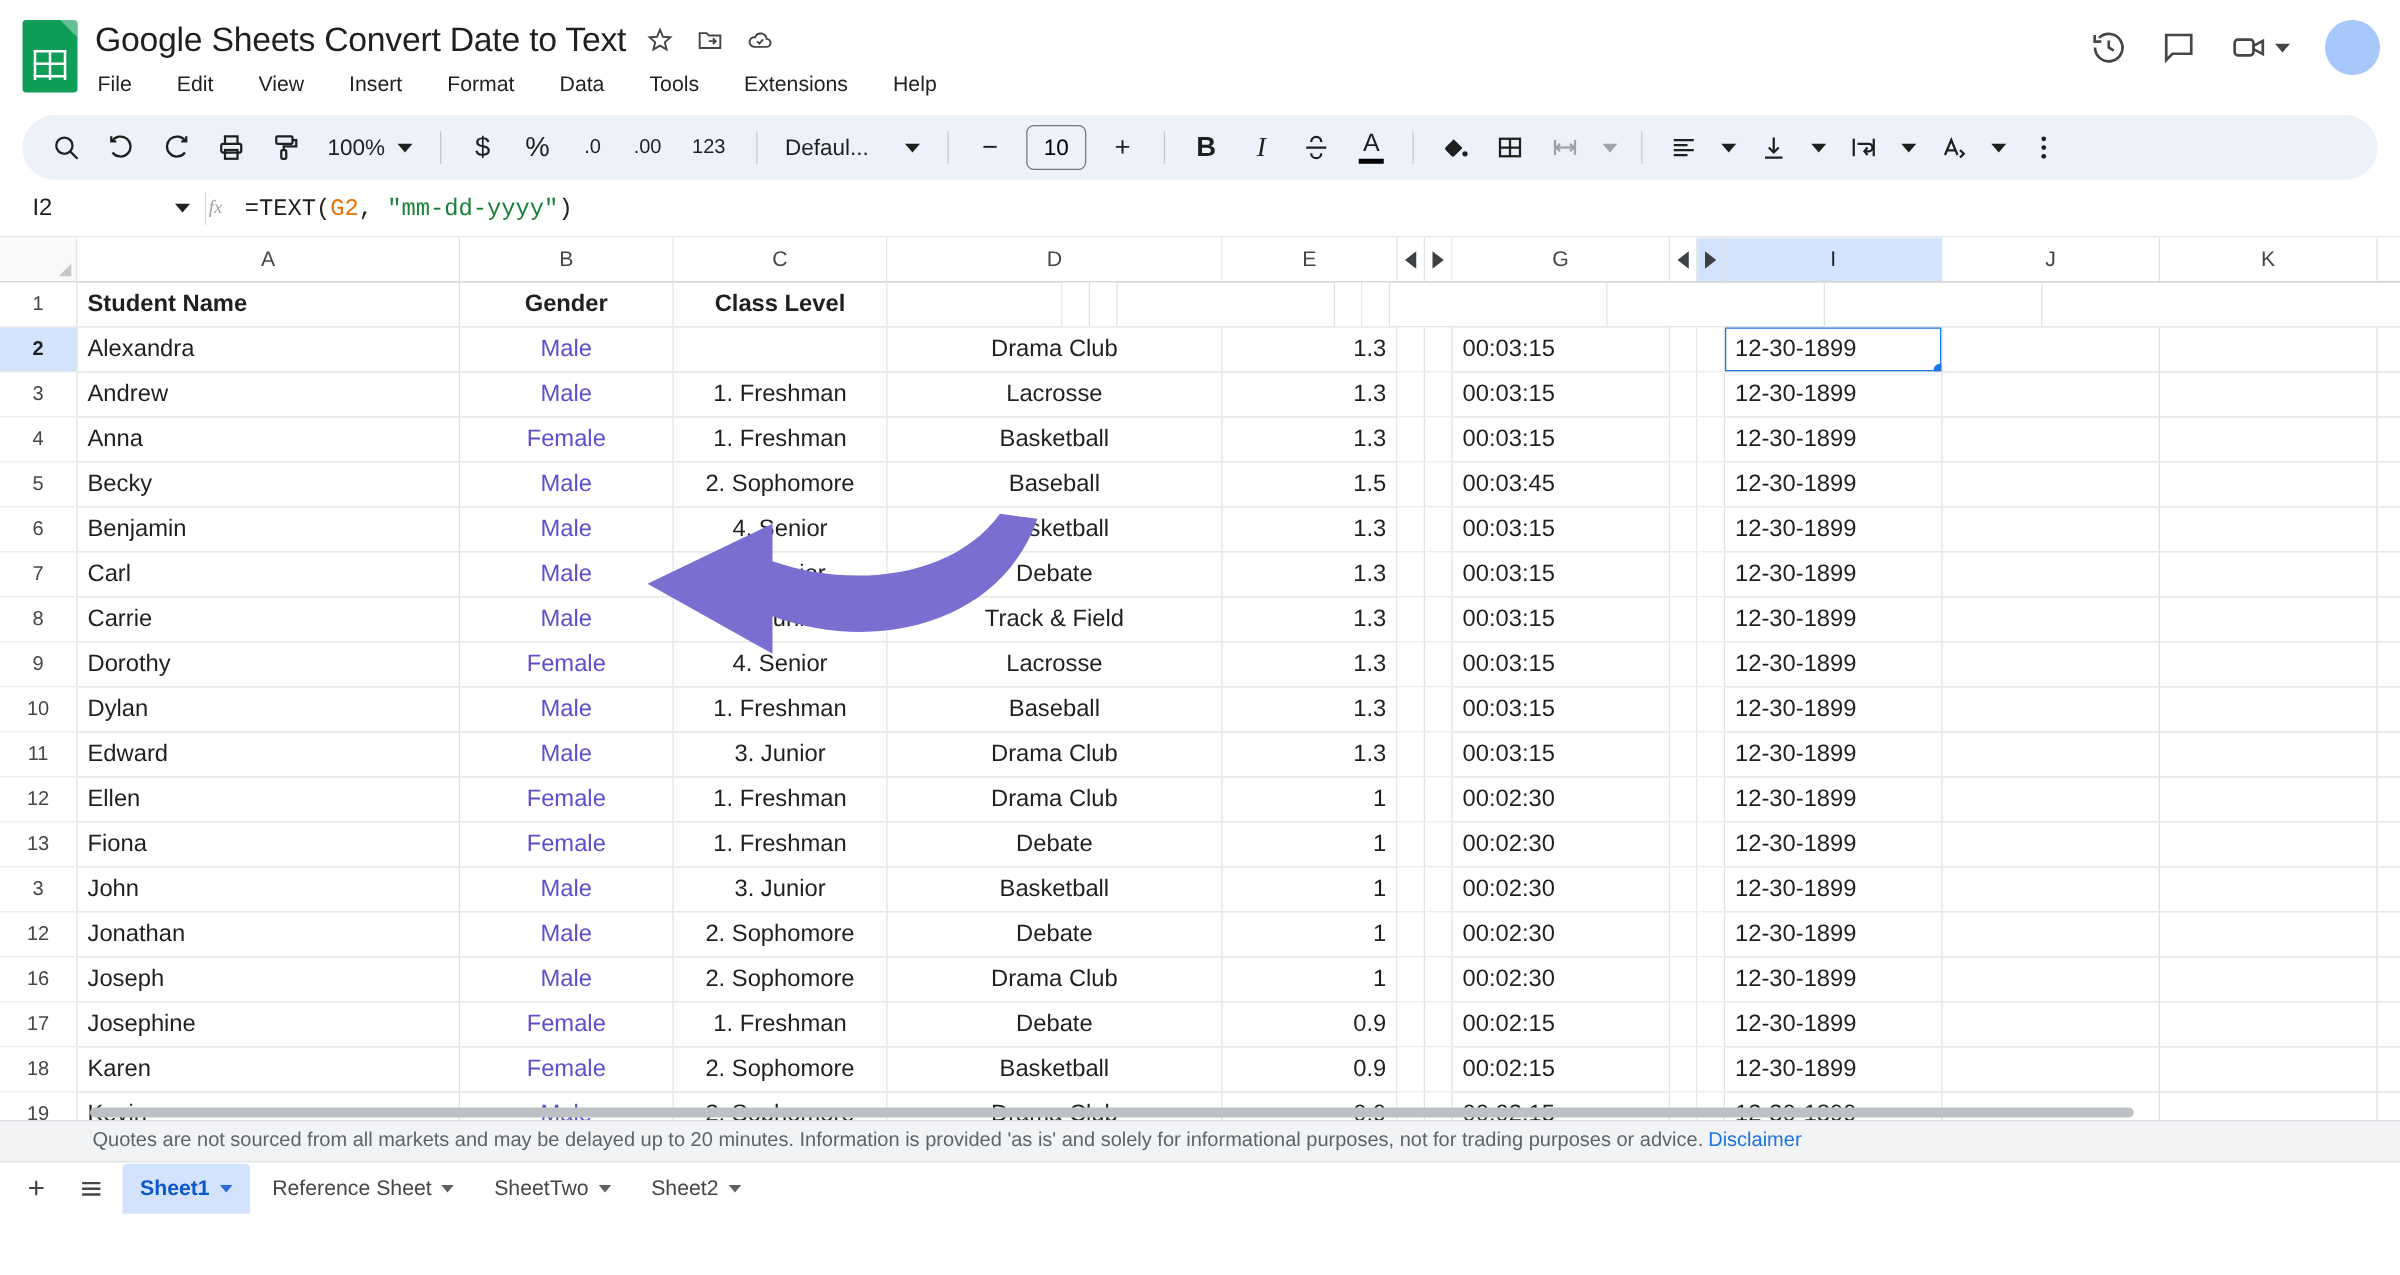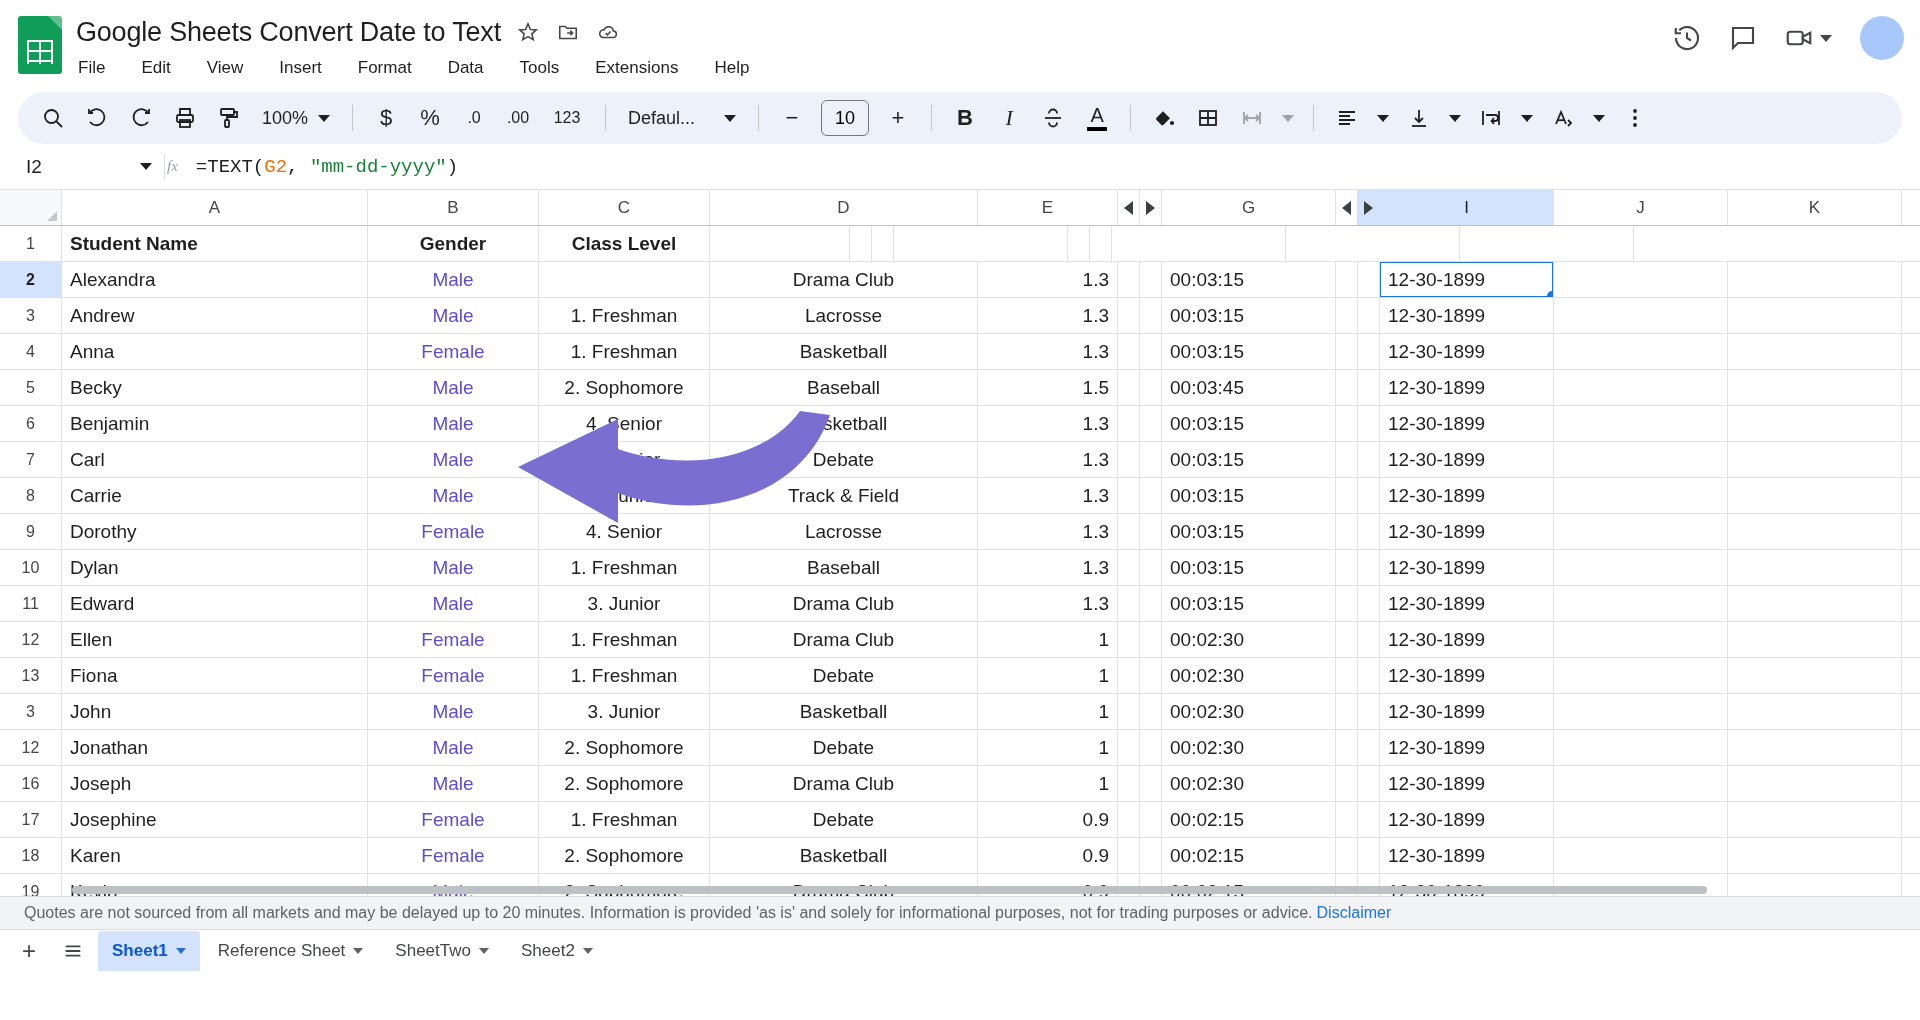--- a/index.html
+++ b/index.html
@@ -104,21 +104,21 @@
   .selcell { position: relative; }
   .selbox { position:absolute; border: 2px solid #1a73e8; left:-1px; top:-1px; right:-1px; bottom:-1px; pointer-events:none;}
   .fillh { position:absolute; right:-5px; bottom:-5px; width:10px; height:10px; border-radius:50%; background:#1a73e8;}
 
   .scroll-h { position:absolute; left: 62px; right: 0; bottom: 0; height: 12px; display:flex; align-items:center;}
   .scroll-thumb { height:8px; background:#bdc1c6; border-radius:4px; width: 1635px; margin-left: 10px;}
 
   
   .disclaimer {
     height: 34px; background:#f1f3f4; border-top:1px solid #dadce0; border-bottom:1px solid #dadce0;
-    display:flex; align-items:center; padding: 0 24px; font-size: 16px; color:#5f6368;
+    display:flex; align-items:center; padding: 0 74px; font-size: 16px; color:#5f6368;
   }
   .disclaimer a { color:#1a73e8; text-decoration: none; margin-left: 4px; }
   .sheetbar { height: 42px; display:flex; align-items:center; padding: 0 10px; gap: 6px; background:#fff;}
   .sb-btn { width: 38px; height:38px; display:flex; align-items:center; justify-content:center; border-radius:50%; cursor:pointer; color:#444746; font-size:24px;}
   .sheet-tab { display:flex; align-items:center; gap:8px; padding: 0 14px; height: 40px; font-size:17px; color:#444746; cursor:pointer; border-radius:4px 4px 0 0; white-space:nowrap;}
   .sheet-tab.active { background:#d3e3fd; color:#0b57d0; font-weight:700; }
   .tab-caret { width:0;height:0;border-left:5px solid transparent;border-right:5px solid transparent;border-top:6px solid currentColor; opacity:.85;}
 
   
   .arrow-annot { position:absolute; left: 500px; top: 215px; width: 340px; height: 130px; pointer-events:none; z-index: 5;}

